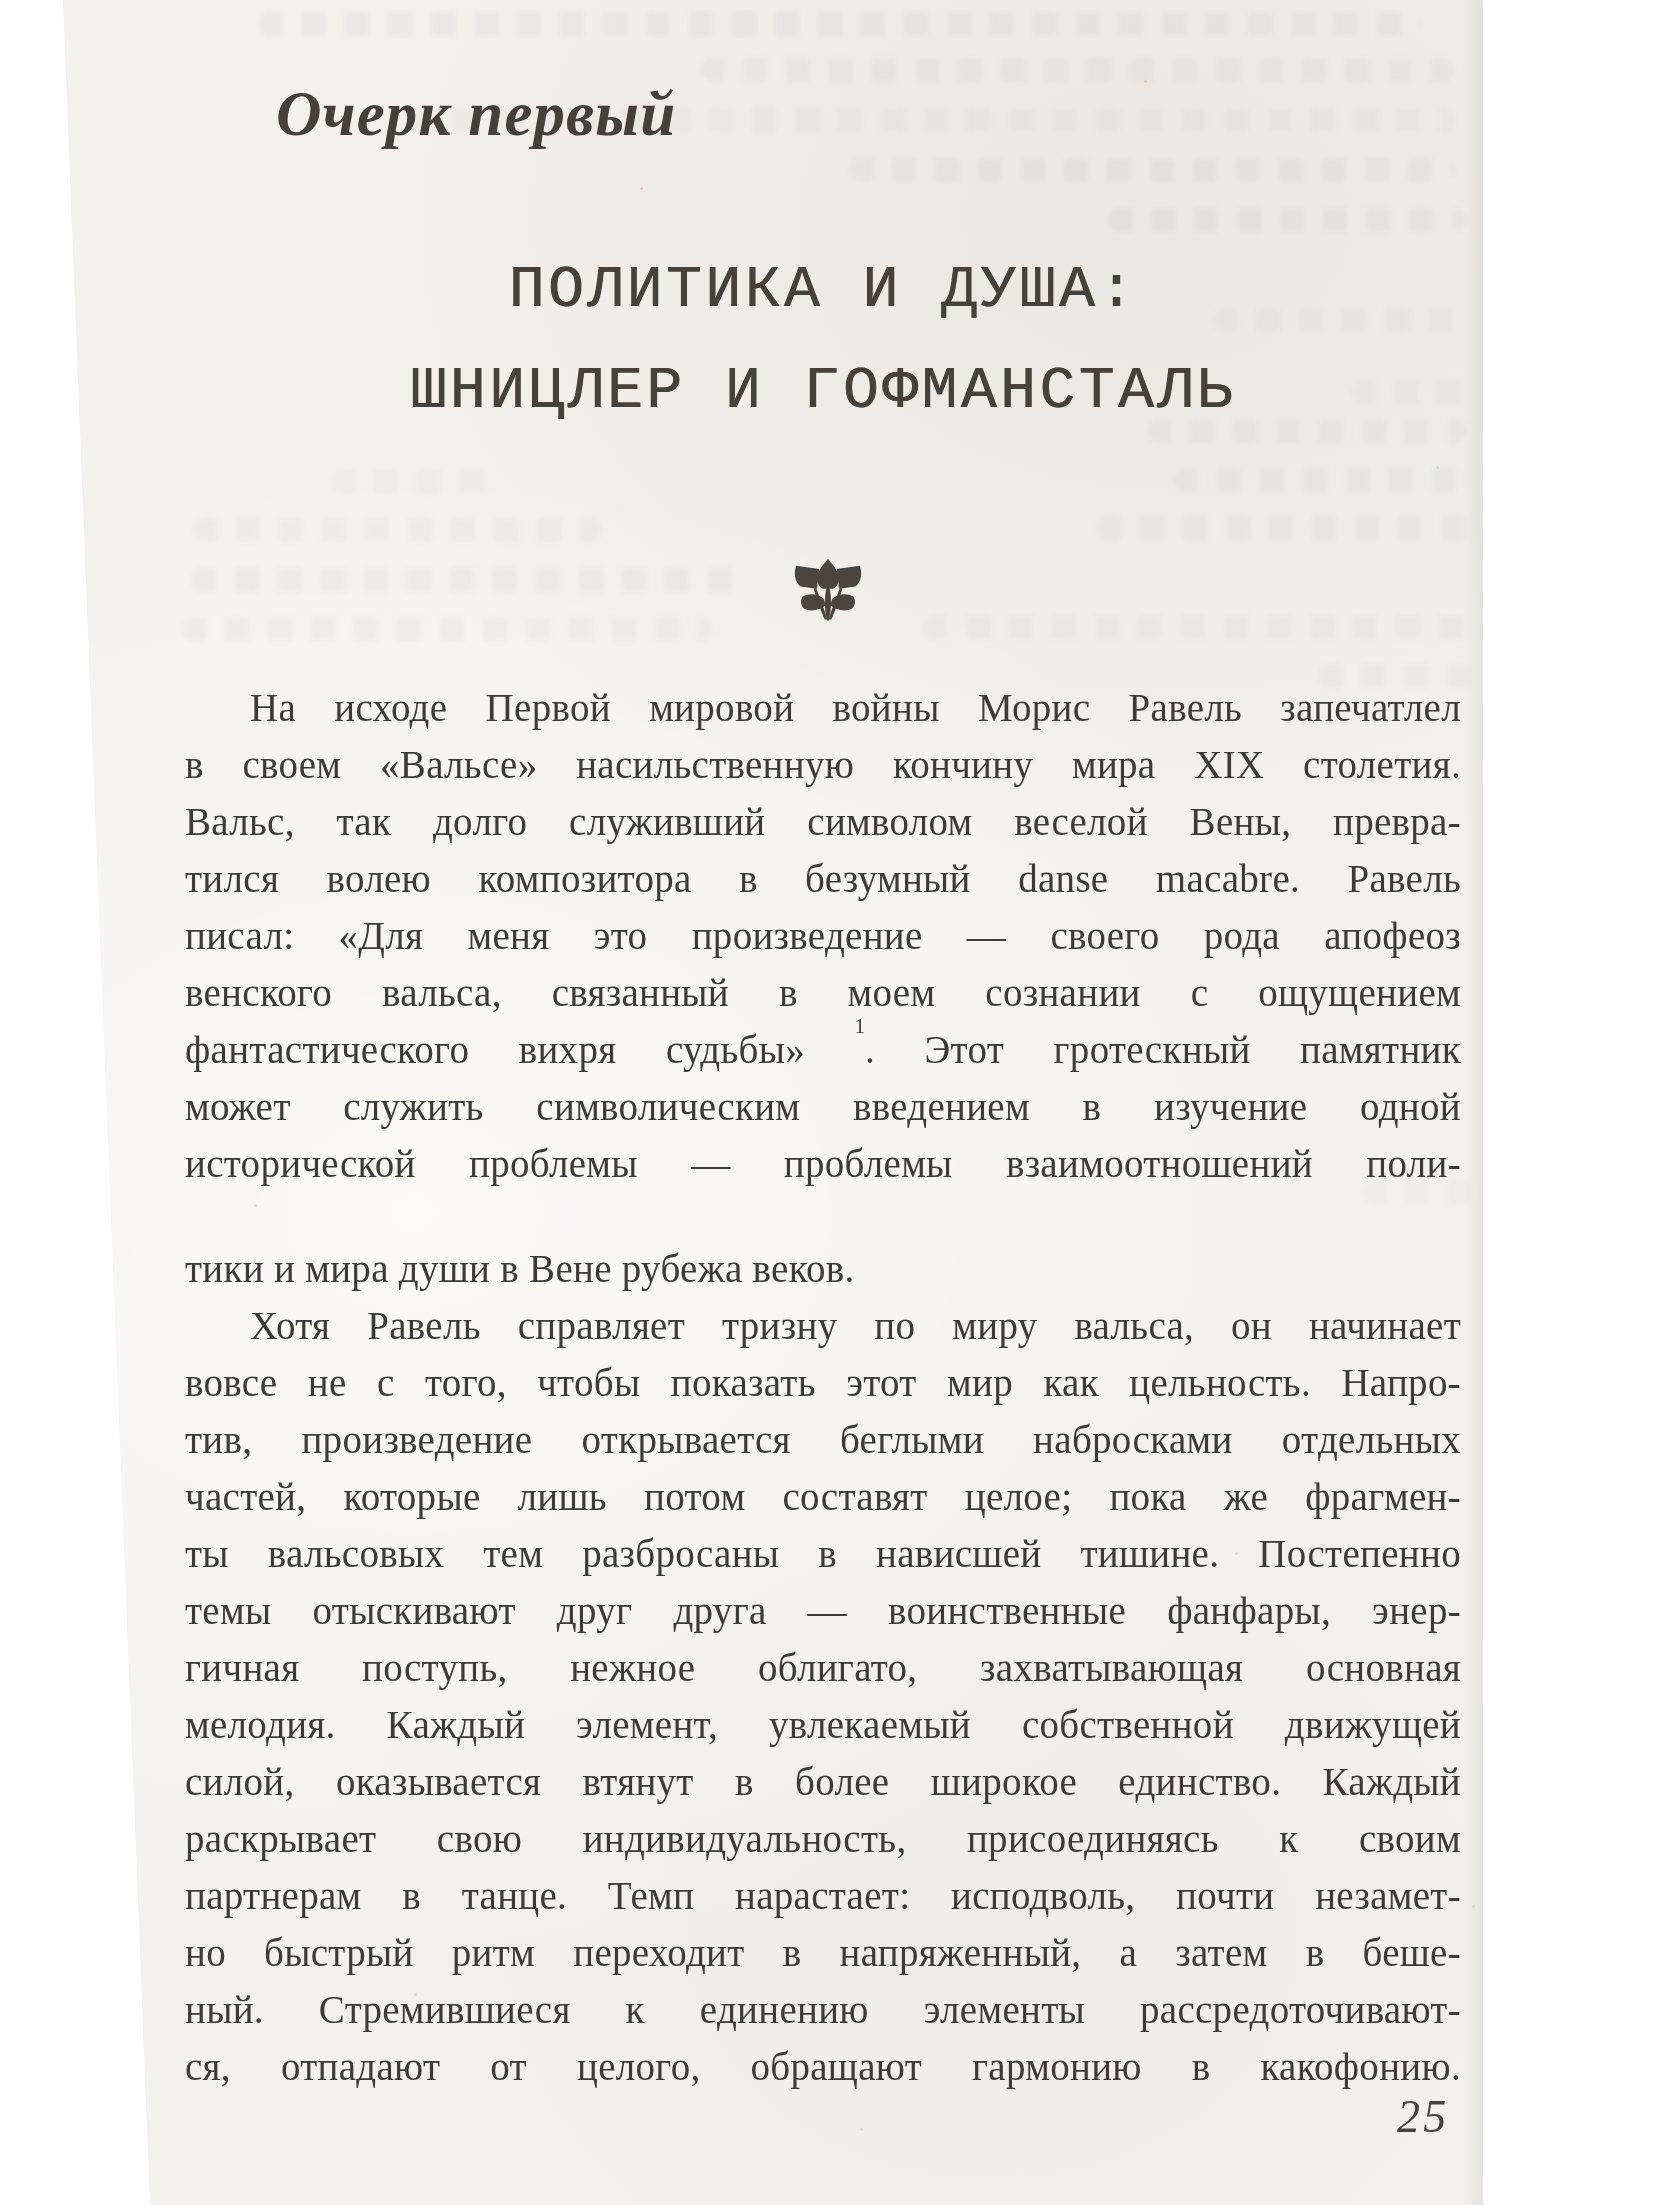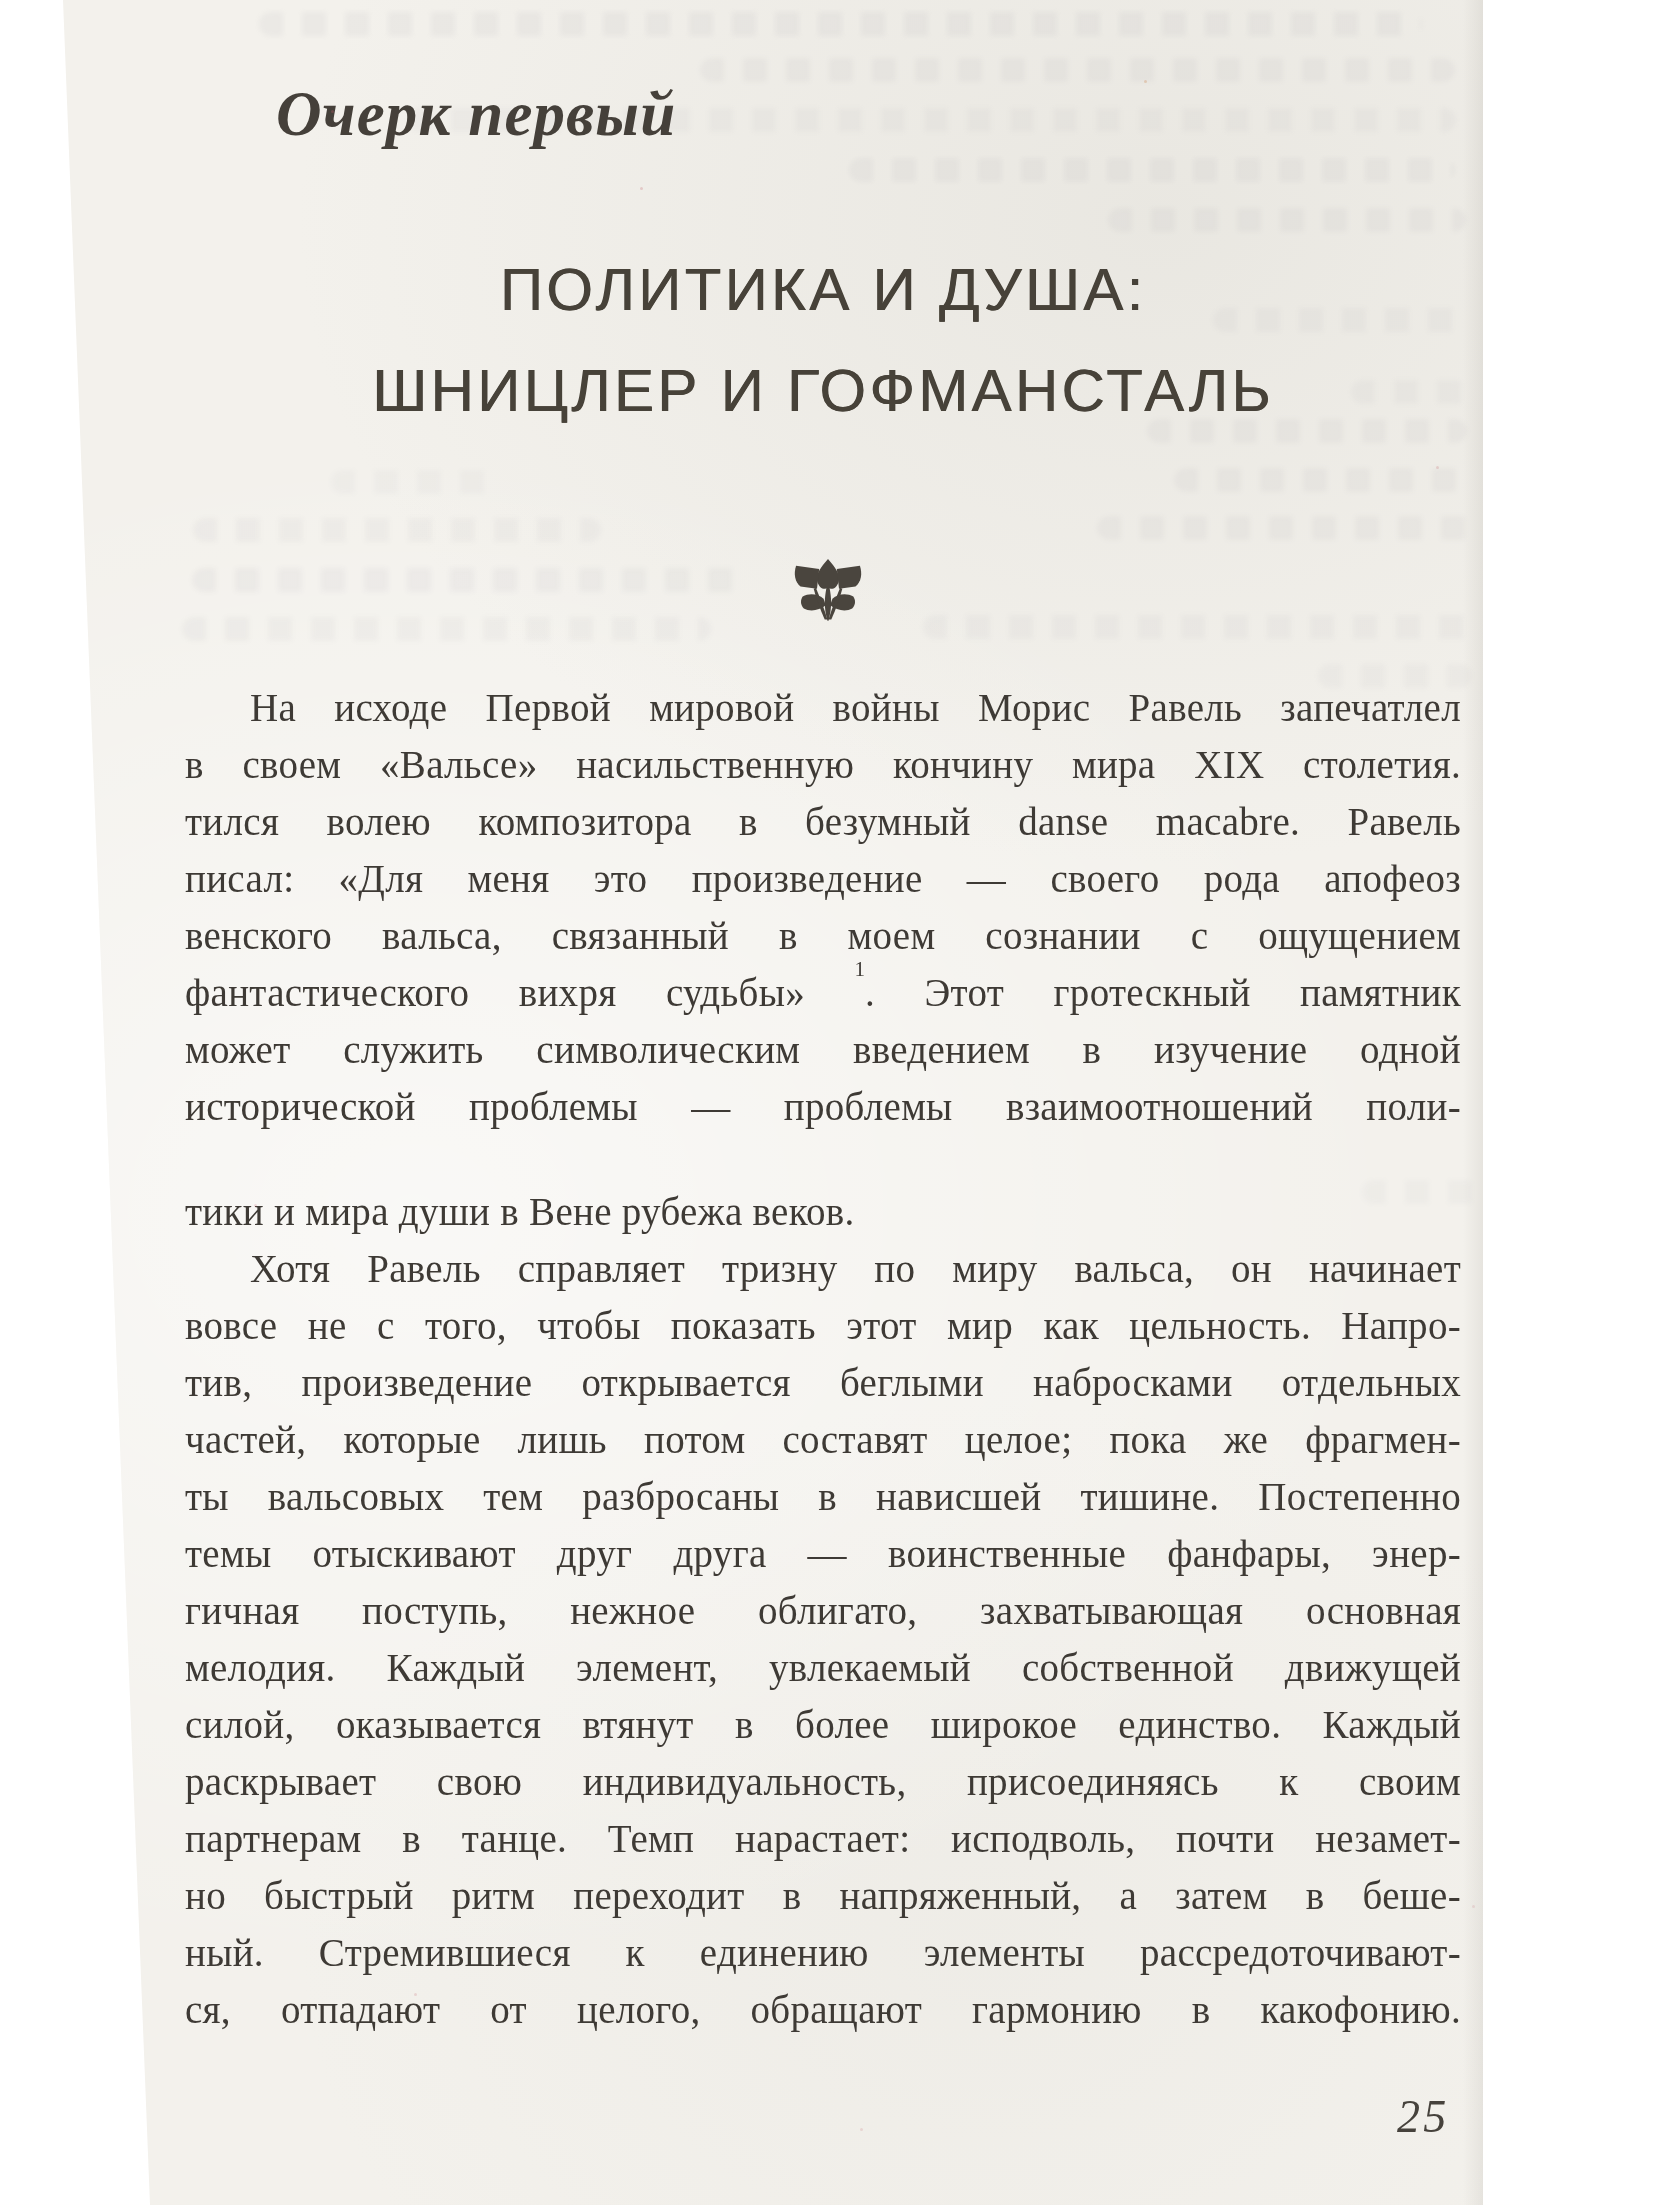--- a/index.html
+++ b/index.html
@@ -28,21 +28,21 @@
   }
 
   .chapter{
     position:absolute;left:276px;top:83px;
     font-family:"Liberation Serif",serif;font-weight:700;font-size:63px;line-height:1;
     color:#45403a;letter-spacing:1.1px;font-style:italic;
   }
 
   .title{
     position:absolute;left:185px;width:1276px;text-align:center;
-    font-family:Liberation Sans, sans-serif;font-weight:400;font-size:60px;line-height:1;
+    font-family:Liberation Mono, monospace;font-weight:400;font-size:60px;line-height:1;
     color:#474239;letter-spacing:3.3px;
     text-shadow:0.6px 0 0 currentColor;
   }
   .t1{top:260px;}
   .t2{top:361px;}
 
   .ornament{position:absolute;left:782px;top:558px;width:92px;height:66px;}
   .ornament svg{width:100%;height:100%;fill:#4a453e;}
 
   .bodytext{position:absolute;left:185px;top:679px;width:1276px;}
@@ -116,20 +116,21 @@
         <path d="M34 70 C46 63 62 65 72 74 L76 86 C64 96 47 98 36 92 C29 84 30 76 34 70 Z"></path>
         <path d="M126 70 C114 63 98 65 88 74 L84 86 C96 96 113 98 124 92 C131 84 130 76 126 70 Z"></path>
         <path d="M58 54 C66 74 73 92 79 112 L74 112 C65 92 58 72 54 56 Z"></path>
         <path d="M102 54 C94 74 87 92 81 112 L86 112 C95 92 102 72 106 56 Z"></path>
       </svg>
     </div>
 
     <div class="bodytext">
       <div class="line indent">На исходе Первой мировой войны Морис Равель запечатлел</div>
       <div class="line">в своем «Вальсе» насильственную кончину мира XIX столетия.</div>
+      <div class="line">Вальс, так долго служивший символом веселой Вены, превра-</div>
       <div class="line"><span>тился волею композитора в безумный </span><span class="it">danse macabre</span><span>. Равель</span></div>
       <div class="line">писал: «Для меня это произведение — своего рода апофеоз</div>
       <div class="line">венского вальса, связанный в моем сознании с ощущением</div>
       <div class="line"><span>фантастического вихря судьбы» </span><sup class="fn">1</sup><span>. Этот гротескный памятник</span></div>
       <div class="line">может служить символическим введением в изучение одной</div>
       <div class="line">исторической проблемы — проблемы взаимоотношений поли-</div>
       <div class="line last">тики и мира души в Вене рубежа веков.</div>
 
       <div class="line indent">Хотя Равель справляет тризну по миру вальса, он начинает</div>
       <div class="line">вовсе не с того, чтобы показать этот мир как цельность. Напро-</div>

